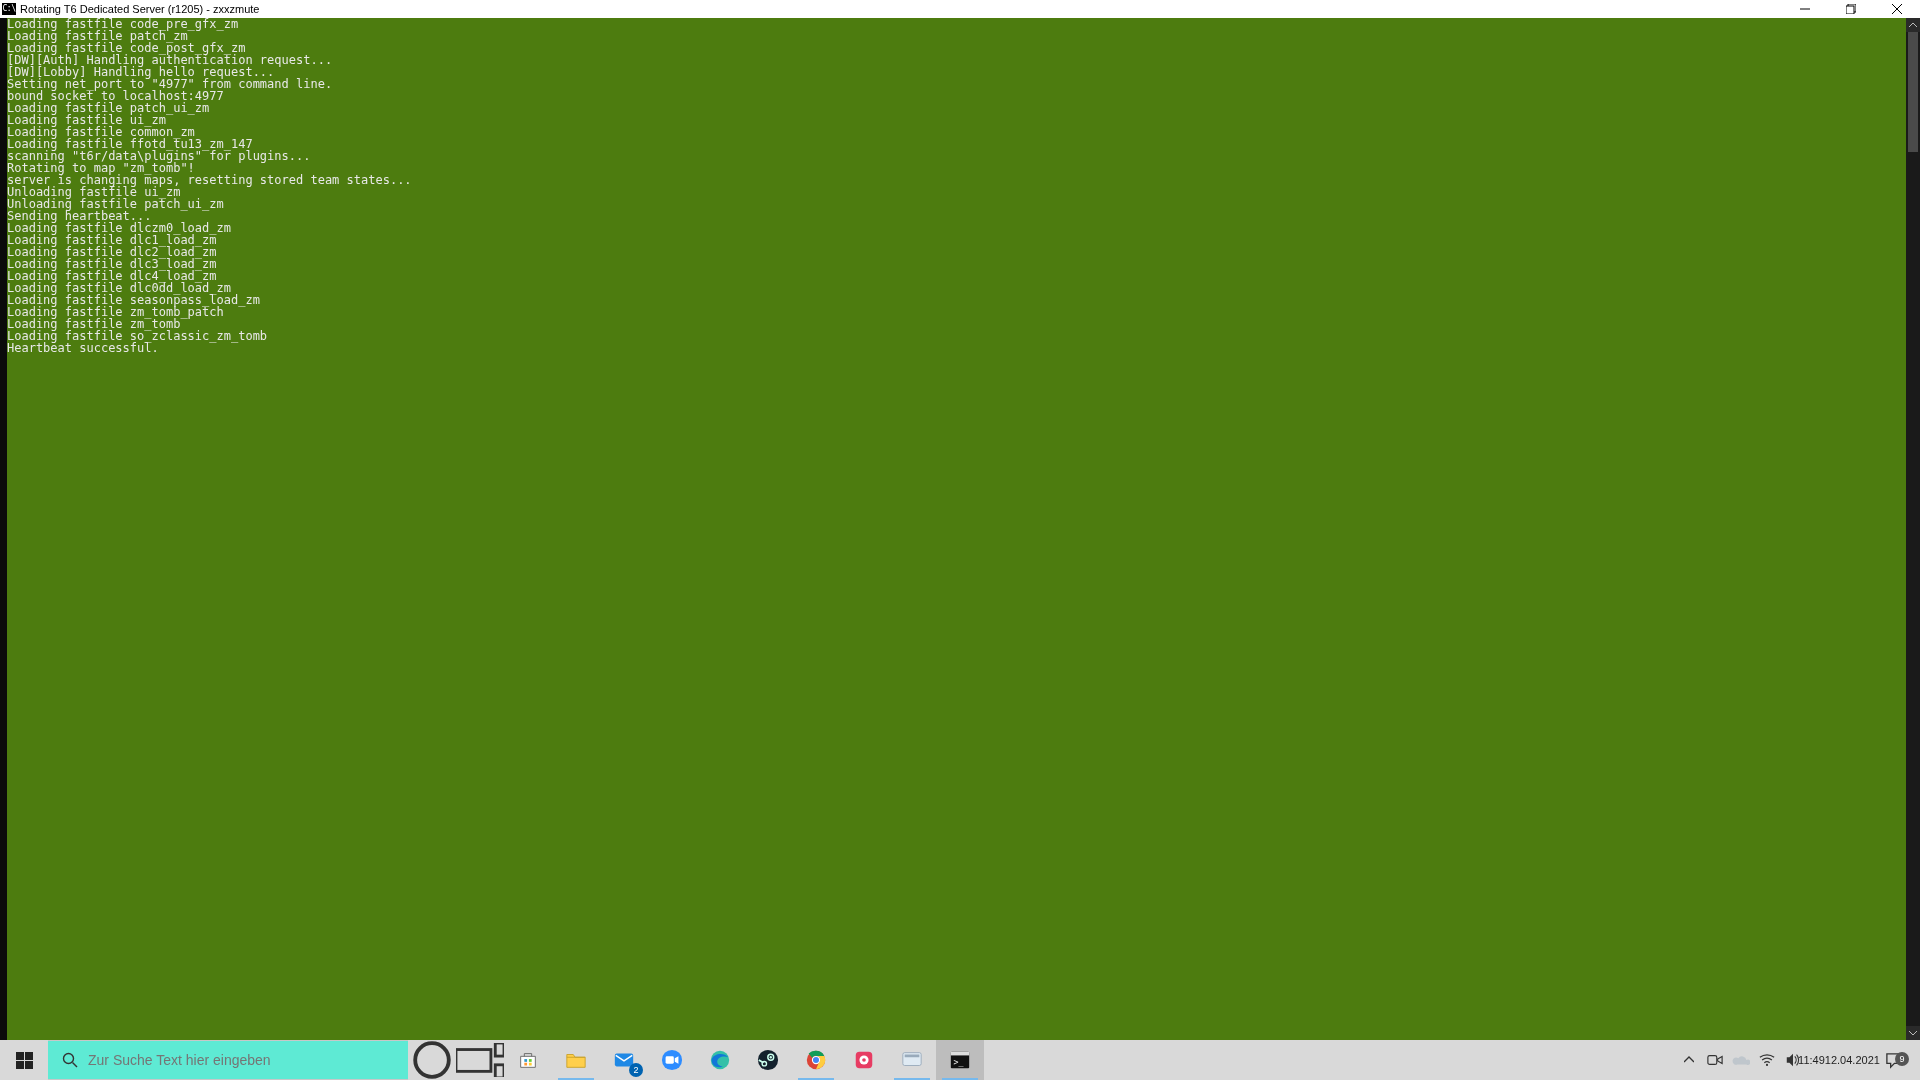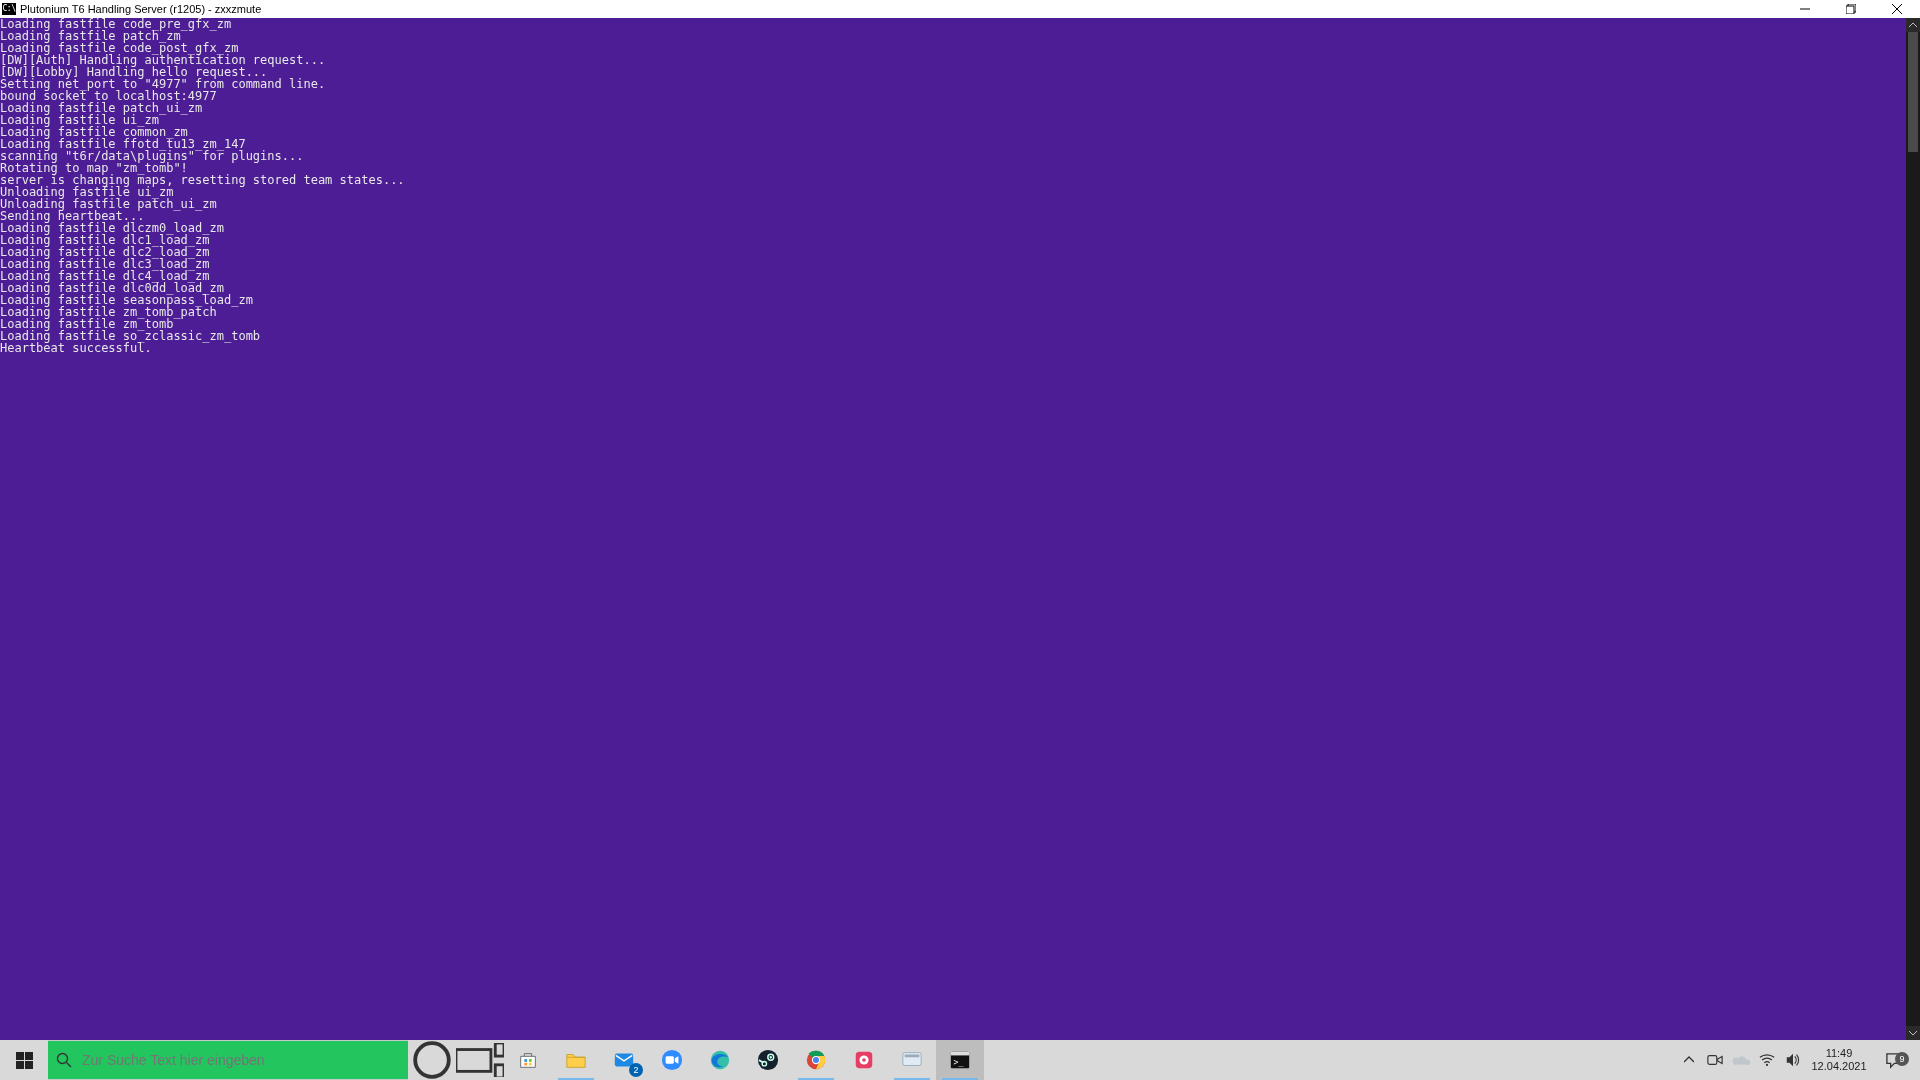--- a/index.html
+++ b/index.html
@@ -26,23 +26,24 @@
   .titlebar .title { flex: 0 0 auto; }
   .titlebar .spacer { flex: 1 1 auto; }
   .wbtn {
     width: 46px; height: 18px; display: flex; align-items: center; justify-content: center;
     color: #000;
   }
   .wbtn svg { width: 10px; height: 10px; }
 
   .client {
     flex: 1 1 auto;
-    background: #4c1d95;
+    background: #4d7c0f;
     position: relative;
     overflow: hidden;
+    margin-left: 7px;
   }
   .console-lines {
     position: absolute; left: 0; right: 14px; top: 0; bottom: 0;
     color: #e8e8e8;
     font-family: Consolas, "Lucida Console", monospace;
     font-size: 12px;
     line-height: 12px;
     white-space: pre;
     padding: 0;
   }
@@ -75,36 +76,36 @@
     width: 48px; display: flex; align-items: center; justify-content: center;
   }
   .tb-app.active { background: #bdbdbd; }
   .tb-app.active::after, .tb-app.open::after {
     content: ""; position: absolute; left: 6px; right: 6px; bottom: 0; height: 2px; background: #76b9ed;
   }
   .tb-app { position: relative; width: 48px; display:flex; align-items:center; justify-content:center; }
 
   .start svg { width: 17px; height: 17px; }
   .search {
-    width: 360px; display: flex; align-items: center; background: #22c55e;
+    width: 360px; display: flex; align-items: center; background: #5eead4;
     border-top: 1px solid #c8c8c8; border-bottom: 1px solid #c8c8c8;
-    padding-left: 8px; gap: 10px;
+    padding-left: 14px; gap: 10px;
   }
   .search svg { width: 16px; height: 16px; color: #333; }
   .search input {
     border: none; outline: none; flex: 1; height: 100%; font-size: 14px; color: #555; background: transparent;
   }
 
   .tray { margin-left: auto; display: flex; align-items: center; }
   .tray .tray-icon {
     width: 26px; height: 40px; display: flex; align-items: center; justify-content: center;
     color: #333;
   }
   .clock {
-    width: 66px; display: flex; flex-direction: column; align-items: center; justify-content: center;
+    width: 66px; display: flex; flex-direction: row; align-items: center; justify-content: center;
     font-size: 11px; line-height: 13px; color: #222;
   }
   .action-center { width: 42px; display:flex;align-items:center;justify-content:center; position:relative; }
   .peek { width: 6px; border-left: 1px solid #bfbfbf; }
 
   
   .ic { width: 24px; height: 24px; border-radius: 3px; display:flex; align-items:center; justify-content:center; }
   .ic svg { width: 22px; height: 22px; }
 
   .badge {
@@ -114,21 +115,21 @@
   }
   .badge.gray { background:#555; }
 </style>
 </head>
 <body>
 
 <div class="window">
 
   <div class="titlebar">
     <div class="appicon">C:\</div>
-    <div class="title">Plutonium T6 Handling Server (r1205) - zxxzmute</div>
+    <div class="title">Rotating T6 Dedicated Server (r1205) - zxxzmute</div>
     <div class="spacer"></div>
     <div class="wbtn">
       <svg viewBox="0 0 10 10">
           <path d="M0 5 H10" stroke="currentColor" stroke-width="1"></path>
         </svg>
     </div>
     <div class="wbtn">
       <svg viewBox="0 0 10 10">
         <rect x="0" y="2" width="8" height="8" fill="none" stroke="currentColor"></rect>
         <path d="M2 2 V0 H10 V8 H8" fill="none" stroke="currentColor"></path>

